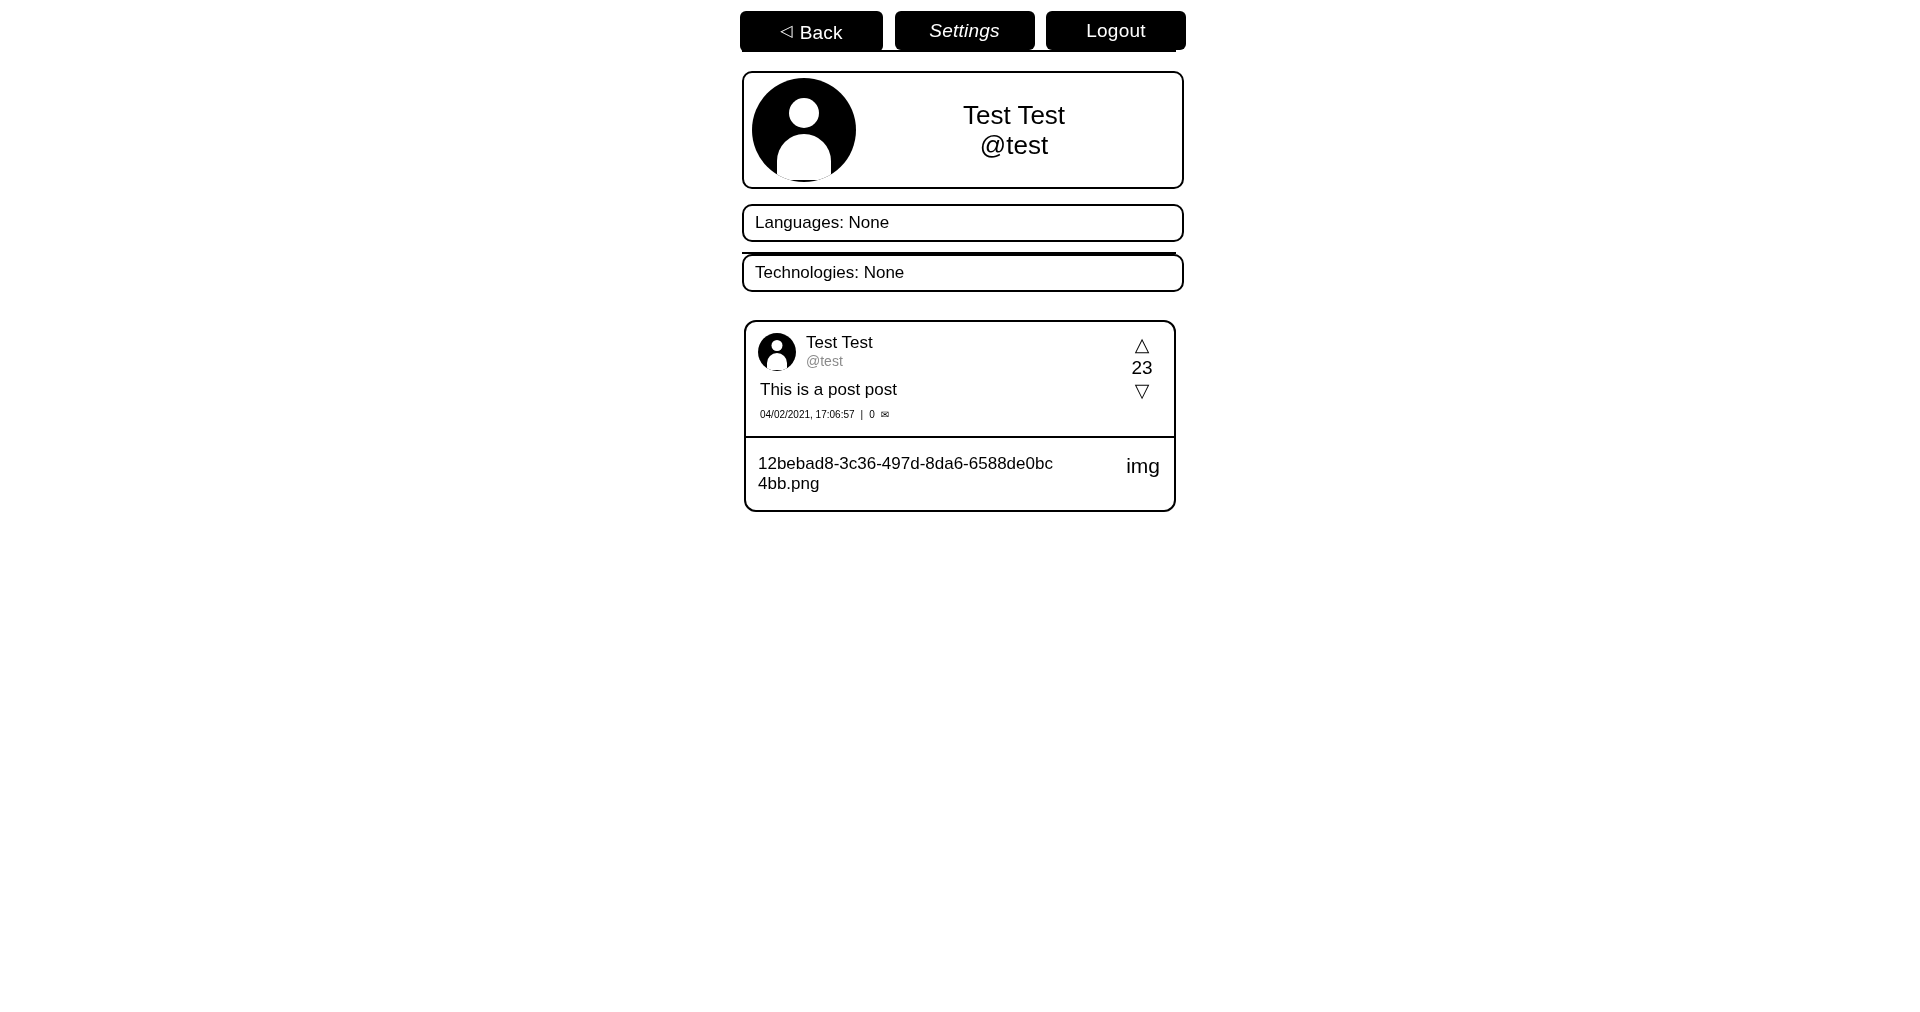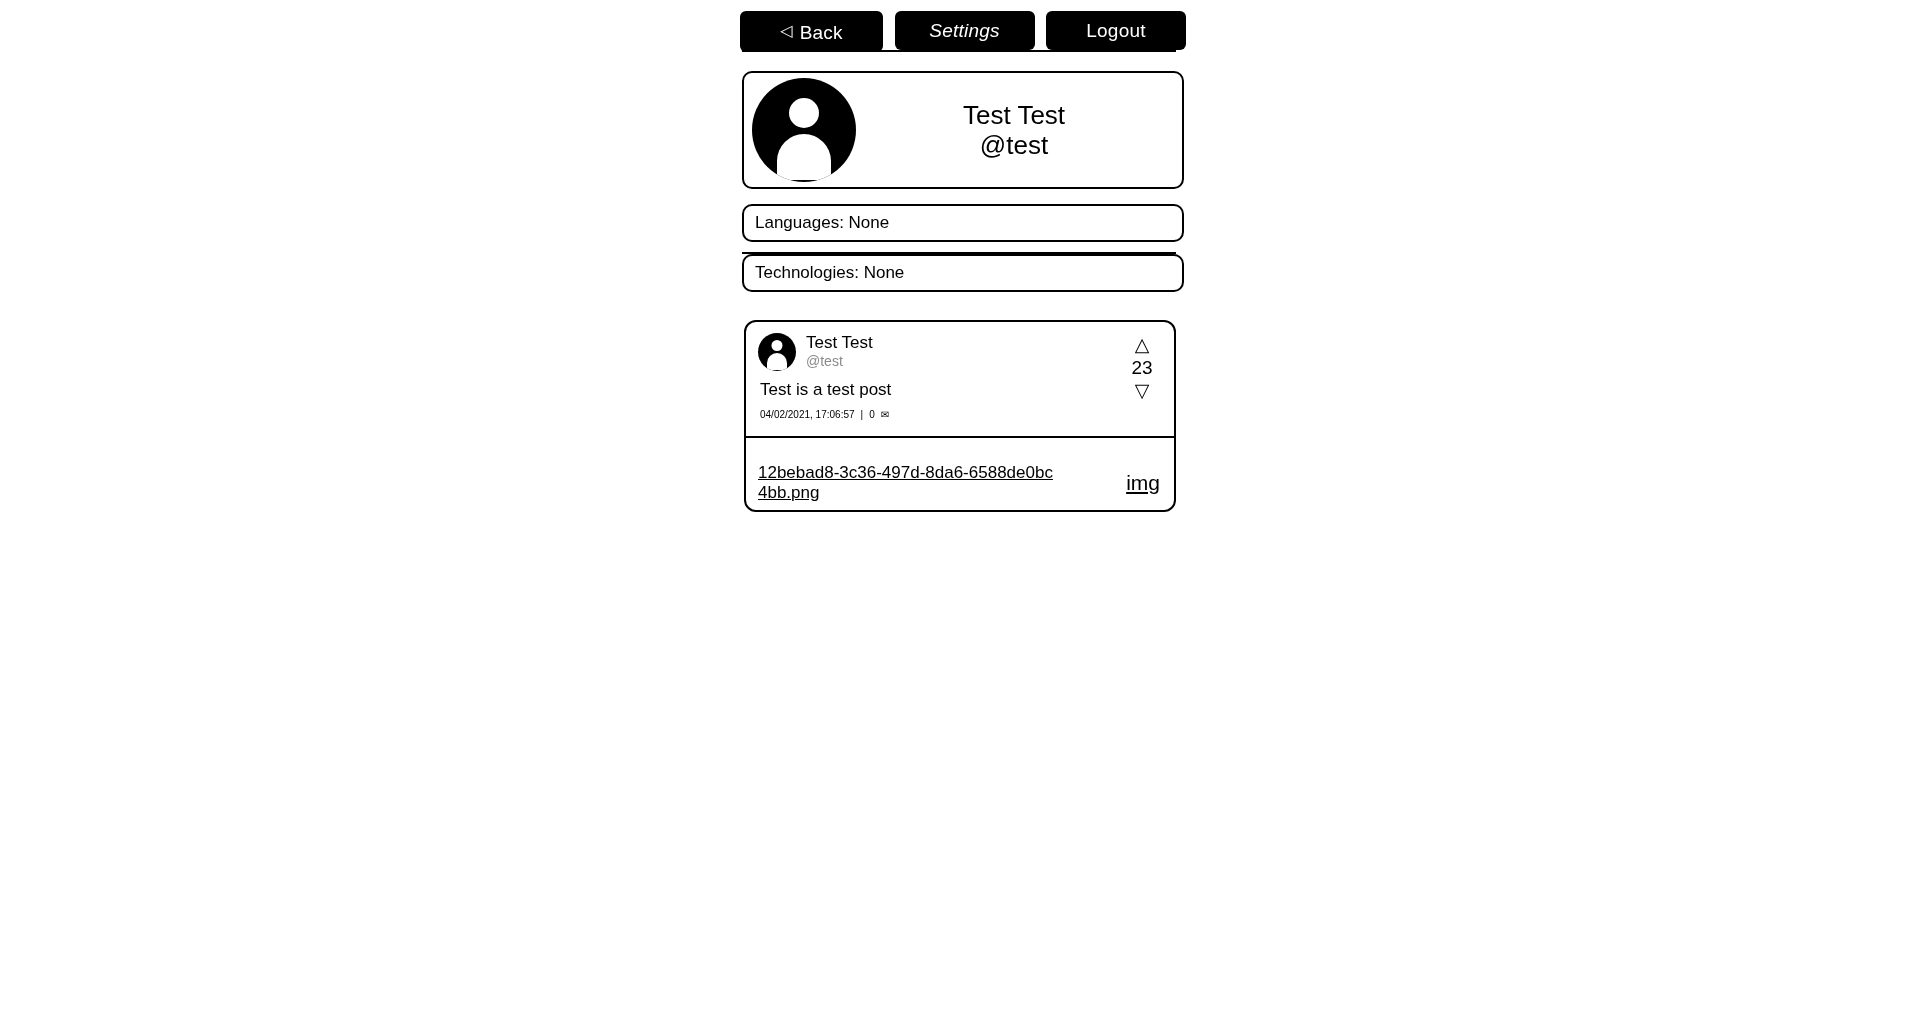--- a/index.html
+++ b/index.html
@@ -251,24 +251,22 @@
   .vote-count {
     font-size: 19px;
     line-height: 1.35;
   }
 
   .post-attachment {
     box-sizing: border-box;
     width: 100%;
     height: 74px;
     display: flex;
-    align-items: center;
     justify-content: space-between;
     padding: 16px 14px 0 12px;
-    text-decoration: underline;
   }
   .attachment-name {
     font-size: 17px;
     line-height: 1.17;
     max-width: 300px;
     word-break: break-all;
   }
   .attachment-type {
     font-size: 21px;
   }
@@ -312,21 +310,21 @@
   <div class="card post-card">
     <div class="post-body">
       <div class="post-left">
         <div class="post-userline">
           <div class="avatar-small"></div>
           <div class="post-names">
             <div class="post-name">Test Test</div>
             <div class="post-handle">@test</div>
           </div>
         </div>
-        <div class="post-text">Test is a test post</div>
+        <div class="post-text">This is a post post</div>
         <div class="post-meta">
           <span>04/02/2021, 17:06:57</span>
           <span class="meta-sep">|</span>
           <span>0</span>
           <span class="comment-glyph">✉</span>
         </div>
       </div>
       <div class="post-votes">
         <span class="vote-arrow">△</span>
         <span class="vote-count">23</span>

